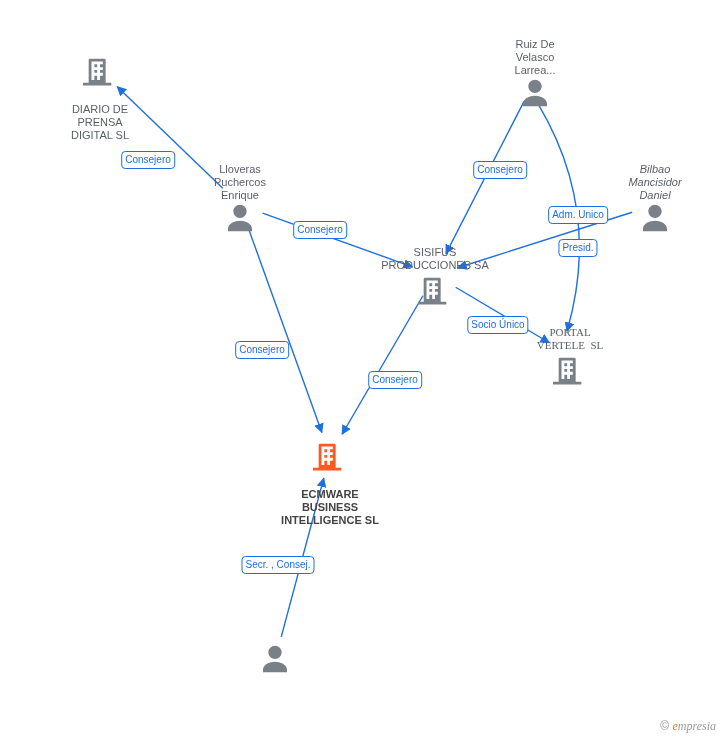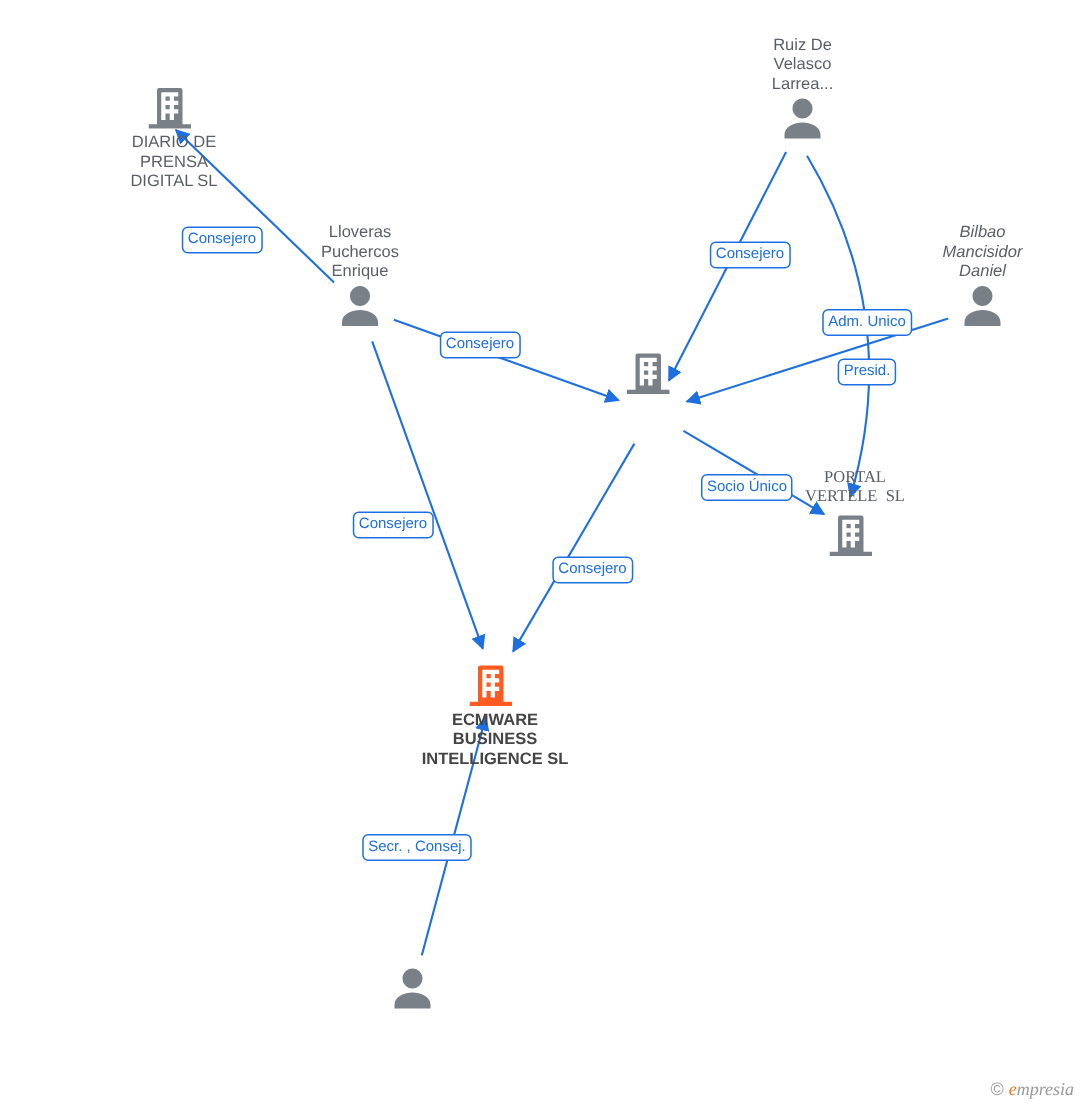--- a/index.html
+++ b/index.html
@@ -1,19 +1,19 @@
 <!DOCTYPE html>
 <html><head>
 <meta charset="utf-8">
 <style>
   html, body { margin:0; padding:0; width:728px; height:740px; background:#fff; font-family:Arial,Helvetica,sans-serif; }
   #stage { position:relative; width:728px; height:740px; overflow:hidden; }
   svg.edges { position:absolute; left:0; top:0; width:728px; height:740px; pointer-events:none; }
   .node { position:absolute; text-align:center; color:#5a5f66; font-size:11px; line-height:13px; }
-  .node-label { margin-top:2px; white-space:pre; }
+  .node-label { margin-top:16px; white-space:pre; }
   .highlight .node-label { font-weight:bold; color:#444; }
   .icon svg { display:block; margin:0 auto; }
   .edge-label {
     position:absolute;
     font-size:10px;
     color:#1E6FE0;
     background:#fff;
     border:1px solid #1E6FE0;
     border-radius:4px;
     padding:2px 3px;
@@ -43,41 +43,42 @@
         <path d="M 524.0484004576894 101.35561910750569 L 445.9515995423106 253.64438089249433" fill="none" stroke="#1E6FE0" stroke-width="1.4" marker-end="url(#arrow)"></path>
         <path d="M 538.030102712174 103.80794988136685 Q 602.099895586181 211.18728601630426 566.969897287826 331.1920501186331" fill="none" stroke="#1E6FE0" stroke-width="1.4" marker-end="url(#arrow)"></path>
         <path d="M 632.1297812796818 212.27688777464672 L 457.8702187203183 267.72311222535325" fill="none" stroke="#1E6FE0" stroke-width="1.4" marker-end="url(#arrow)"></path>
         <path d="M 455.6469968072202 287.2352573672416 L 549.3530031927799 342.7647426327584" fill="none" stroke="#1E6FE0" stroke-width="1.4" marker-end="url(#arrow)"></path>
         <path d="M 422.9070953874219 295.7306936215624 L 342.0929046125781 434.2693063784376" fill="none" stroke="#1E6FE0" stroke-width="1.4" marker-end="url(#arrow)"></path>
         <path d="M 281.2190855860964 636.8197719063679 L 323.7809144139036 478.180228093632" fill="none" stroke="#1E6FE0" stroke-width="1.4" marker-end="url(#arrow)"></path>
       </g>
 </svg>
 
 <div id="nodes-layer">
-      <div class="node" style="width: 120px; left: 56px; top: 53px; text-align: center;"><span class="icon"><svg width="34" height="34" viewBox="0 0 24 24">
+      <div class="node" style="width: 120px; left: 40px; top: 53px; text-align: center;"><span class="icon"><svg width="34" height="34" viewBox="0 0 24 24">
             <path fill="#7a8087" d="M4 21V5a1 1 0 0 1 1-1h10a1 1 0 0 1 1 1v16h4v2H0v-2h4zm2-2h8V6H6v13zm2-11h2v2H8V8zm0 4h2v2H8v-2zm4-4h2v2h-2V8zm0 4h2v2h-2v-2zM8 16h2v3H8v-3zm4 0h2v3h-2v-3z"></path>
           </svg></span><div class="node-label">DIARIO DE
 PRENSA
 DIGITAL SL</div></div>
       <div class="node" style="width: 120px; left: 180px; top: 147px;"><div class="node-label">Lloveras
 Puchercos
 Enrique</div><span class="icon"><svg width="32" height="32" viewBox="0 0 24 24">
             <path fill="#7a8087" d="M12 12c2.761 0 5-2.239 5-5s-2.239-5-5-5-5 2.239-5 5 2.239 5 5 5zm0 2c-4 0-9 2-9 6v2h18v-2c0-4-5-6-9-6z"></path>
           </svg></span></div>
       <div class="node" style="width: 120px; left: 475px; top: 22px;"><div class="node-label">Ruiz De
 Velasco
 Larrea...</div><span class="icon"><svg width="32" height="32" viewBox="0 0 24 24">
             <path fill="#7a8087" d="M12 12c2.761 0 5-2.239 5-5s-2.239-5-5-5-5 2.239-5 5 2.239 5 5 5zm0 2c-4 0-9 2-9 6v2h18v-2c0-4-5-6-9-6z"></path>
           </svg></span></div>
       <div class="node" style="width: 120px; left: 595px; top: 147px; font-style: italic;"><div class="node-label">Bilbao
 Mancisidor
 Daniel</div><span class="icon"><svg width="32" height="32" viewBox="0 0 24 24">
             <path fill="#7a8087" d="M12 12c2.761 0 5-2.239 5-5s-2.239-5-5-5-5 2.239-5 5 2.239 5 5 5zm0 2c-4 0-9 2-9 6v2h18v-2c0-4-5-6-9-6z"></path>
           </svg></span></div>
-      <div class="node" style="width: 120px; left: 375px; top: 230px;"><span class="icon"><svg width="34" height="34" viewBox="0 0 24 24">
+      <div class="node" style="width: 120px; left: 375px; top: 230px;"><div class="node-label">SISIFUS
+PRODUCCIONES SA</div><span class="icon"><svg width="34" height="34" viewBox="0 0 24 24">
             <path fill="#7a8087" d="M4 21V5a1 1 0 0 1 1-1h10a1 1 0 0 1 1 1v16h4v2H0v-2h4zm2-2h8V6H6v13zm2-11h2v2H8V8zm0 4h2v2H8v-2zm4-4h2v2h-2V8zm0 4h2v2h-2v-2zM8 16h2v3H8v-3zm4 0h2v3h-2v-3z"></path>
           </svg></span></div>
       <div class="node" style="width: 120px; left: 510px; top: 310px; font-family: Liberation Serif, serif;"><div class="node-label">PORTAL
 VERTELE  SL</div><span class="icon"><svg width="34" height="34" viewBox="0 0 24 24">
             <path fill="#7a8087" d="M4 21V5a1 1 0 0 1 1-1h10a1 1 0 0 1 1 1v16h4v2H0v-2h4zm2-2h8V6H6v13zm2-11h2v2H8V8zm0 4h2v2H8v-2zm4-4h2v2h-2V8zm0 4h2v2h-2v-2zM8 16h2v3H8v-3zm4 0h2v3h-2v-3z"></path>
           </svg></span></div>
       <div class="node highlight" style="width: 120px; left: 270px; top: 438px;"><span class="icon"><svg width="34" height="34" viewBox="0 0 24 24">
             <path fill="#FF5A1F" d="M4 21V5a1 1 0 0 1 1-1h10a1 1 0 0 1 1 1v16h4v2H0v-2h4zm2-2h8V6H6v13zm2-11h2v2H8V8zm0 4h2v2H8v-2zm4-4h2v2h-2V8zm0 4h2v2h-2v-2zM8 16h2v3H8v-3zm4 0h2v3h-2v-3z"></path>
           </svg></span><div class="node-label">ECMWARE
 BUSINESS

